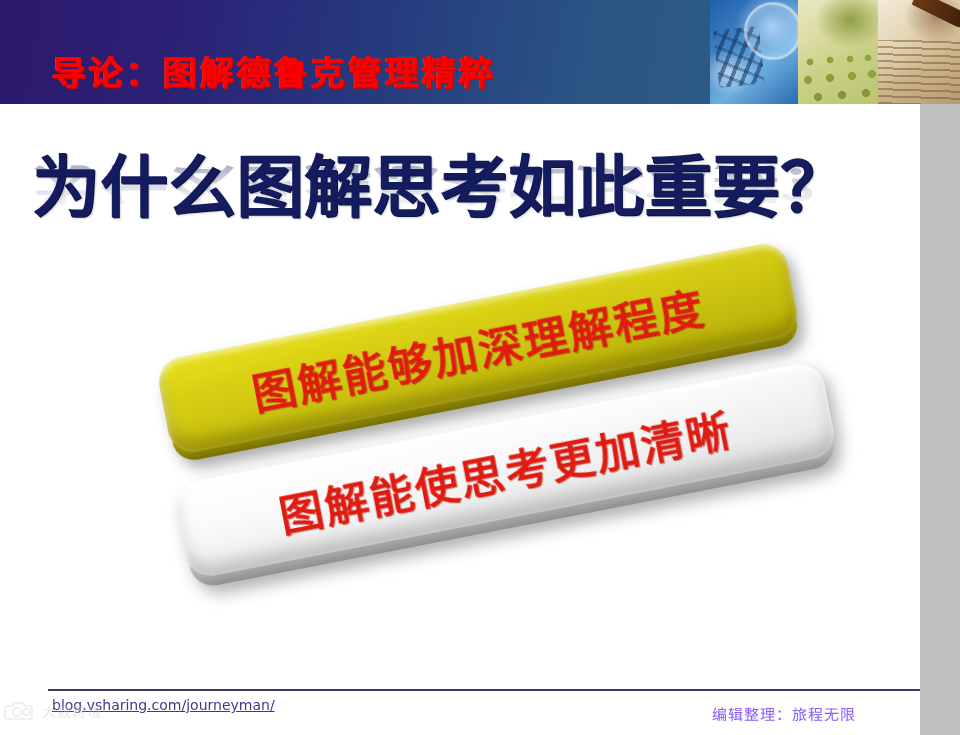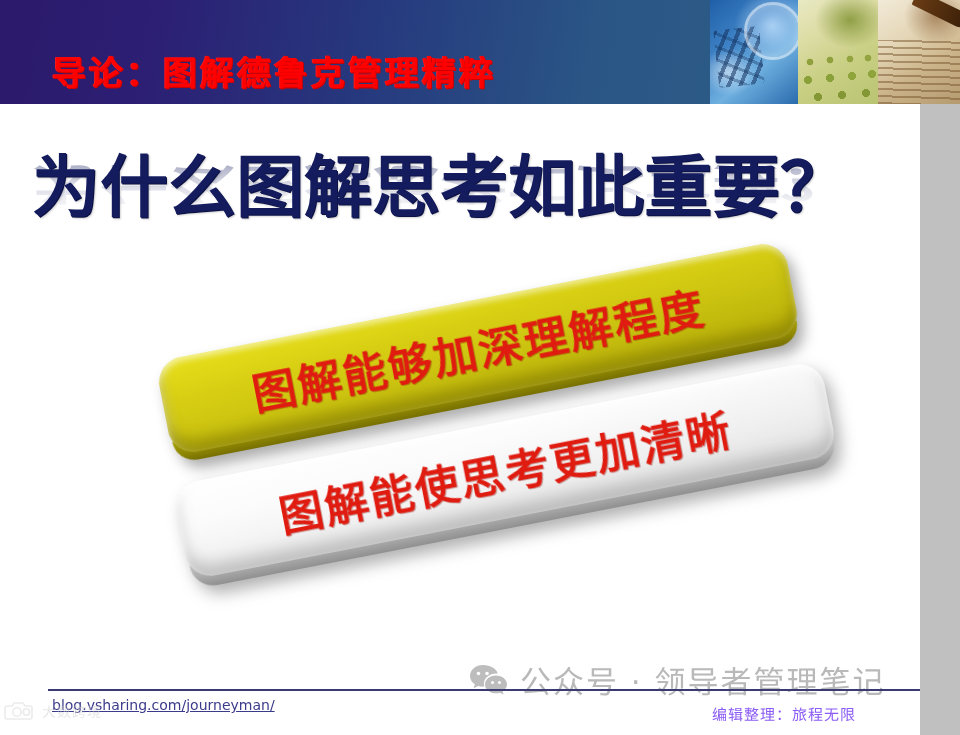--- a/index.html
+++ b/index.html
@@ -377,33 +377,20 @@
 
     <div class="bar" id="bar-white">
       <div class="bar-edge"></div>
       <div class="bar-face">
         <span class="bar-label">图解能使思考更加清晰</span>
       </div>
     </div>
 
   </div>
 
-  <div class="wechat-watermark">
-    <span class="wechat-icon">
-      <svg width="40" height="34" viewBox="0 0 40 34" xmlns="http://www.w3.org/2000/svg">
-        <path d="M15 2C7.8 2 2 6.9 2 12.9c0 3.4 1.9 6.4 4.9 8.4l-1.3 4 4.5-2.3c1.5.4 3.1.7 4.9.7.5 0 1 0 1.4-.1-.3-.9-.5-1.8-.5-2.8 0-5.8 5.6-10.4 12.5-10.4.5 0 .9 0 1.4.1C28.6 5.9 22.5 2 15 2z" fill="#bdbdbd"></path>
-        <circle cx="10.5" cy="10.5" r="1.8" fill="#ffffff"></circle>
-        <circle cx="19" cy="10.5" r="1.8" fill="#ffffff"></circle>
-        <path d="M39 21.4c0-4.9-4.9-8.9-11-8.9s-11 4-11 8.9 4.9 8.9 11 8.9c1.4 0 2.7-.2 3.9-.6l3.7 1.9-1-3.3c2.6-1.6 4.4-4.2 4.4-6.9z" fill="#bdbdbd"></path>
-        <circle cx="24.5" cy="19.5" r="1.5" fill="#ffffff"></circle>
-        <circle cx="31.5" cy="19.5" r="1.5" fill="#ffffff"></circle>
-      </svg>
-    </span>
-    <span class="wechat-watermark-text">公众号 · 领导者管理笔记</span>
-  </div>
 
   <div class="footer-rule"></div>
 
   <a class="footer-link" href="#">blog.vsharing.com/journeyman/</a>
 
   <div class="footer-credit">编辑整理：旅程无限</div>
 
   <div class="site-watermark">
     <span class="site-watermark-mark">
       <svg width="34" height="22" viewBox="0 0 34 22" xmlns="http://www.w3.org/2000/svg">

